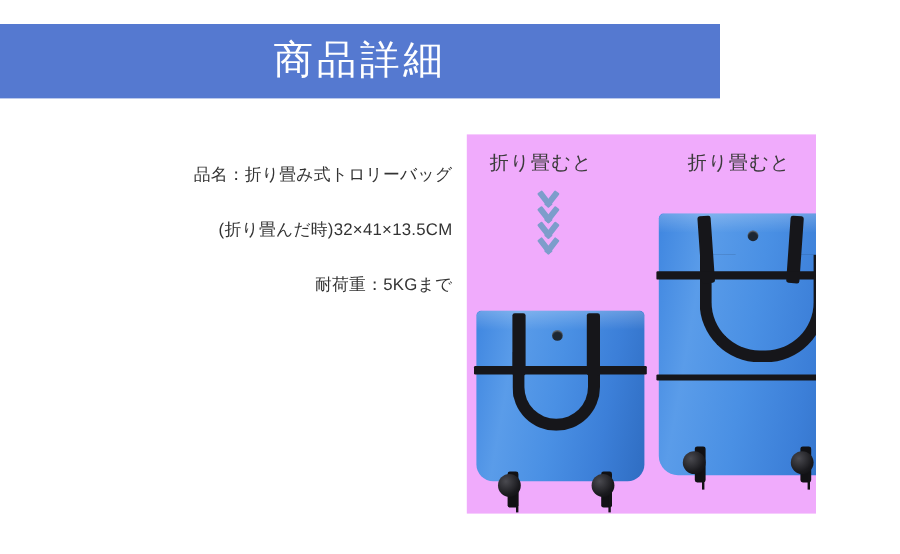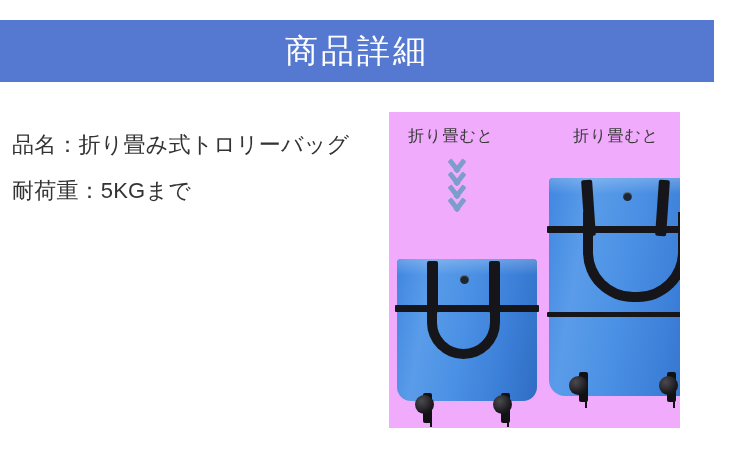--- a/index.html
+++ b/index.html
@@ -13,21 +13,21 @@
     font-family: "Liberation Sans", "DejaVu Sans", sans-serif;
     overflow: hidden;
     position: relative;
   }
 
   
   #header-banner {
     position: absolute;
     left: 0;
     top: 20px;
-    width: 714px;
+    width: 600px;
     height: 62px;
     background: #5579d0;
     display: flex;
     align-items: center;
     justify-content: center;
   }
   #header-title {
     color: #ffffff;
     font-family: "Liberation Serif", "DejaVu Serif", serif;
     font-size: 33px;
@@ -38,25 +38,26 @@
 
   
   #spec-list {
     position: absolute;
     left: 12px;
     top: 122px;
     width: 365px;
   }
   .spec-line {
     color: #333333;
-    font-size: 22px;
+    font-size: 14px;
     line-height: 46px;
     height: 46px;
     white-space: nowrap;
     letter-spacing: 0.2px;
+    text-align: right;
   }
   .spec-line.indented {
     padding-left: 26px;
   }
 
   
   #photo-panel {
     position: absolute;
     left: 389px;
     top: 112px;
@@ -274,20 +275,21 @@
 </style>
 </head>
 <body>
 
 <div id="header-banner">
   <div id="header-title">商品詳細</div>
 </div>
 
 <div id="spec-list">
   <div class="spec-line">品名：折り畳み式トロリーバッグ</div>
+  <div class="spec-line indented">(折り畳んだ時)32×41×13.5CM</div>
   <div class="spec-line">耐荷重：5KGまで</div>
 </div>
 
 <div id="photo-panel">
 
   <div class="photo-caption" id="caption-folded">折り畳むと</div>
   <div class="photo-caption" id="caption-expanded">折り畳むと</div>
 
   <div id="chevron-stack">
     <div class="chevron"></div>

